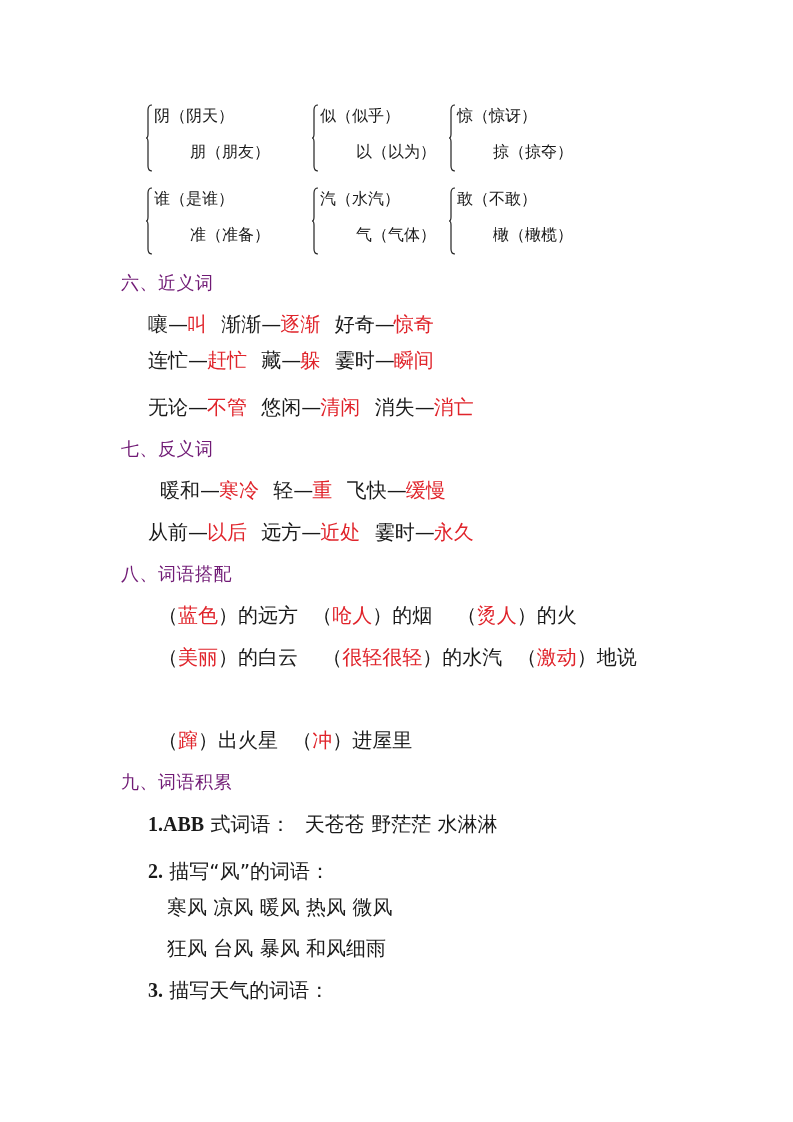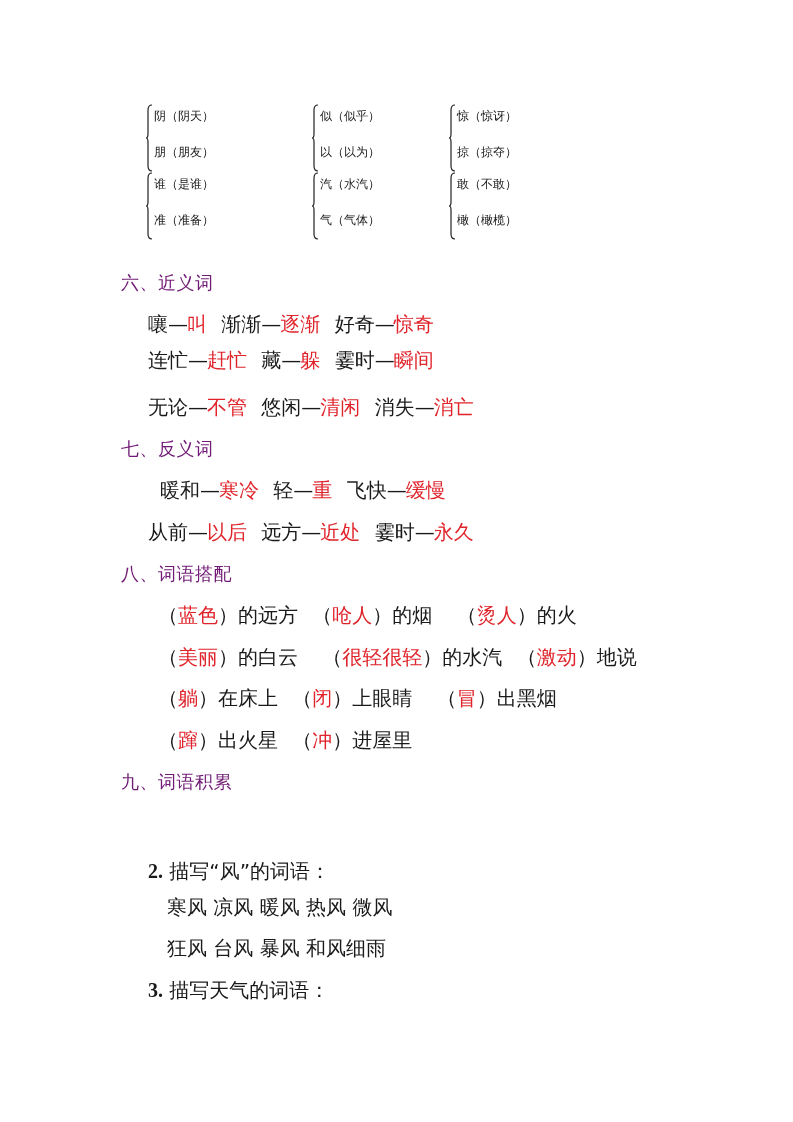--- a/index.html
+++ b/index.html
@@ -10,24 +10,24 @@
     .page { position: absolute; left: 0; top: 0; width: 793px; height: 1122px; }
 
     
     .bracket-row { position: absolute; left: 0; width: 793px; height: 78px; }
     .bgroup { position: absolute; top: 0; height: 78px; }
     .brace {
       position: absolute; left: 0; top: 2px; width: 6px; height: 68px;
     }
     .brace svg { width: 6px; height: 68px; display: block; }
     .bline {
-      position: absolute; left: 8px; font-size: 12px; white-space: nowrap; line-height: 20px;
+      position: absolute; left: 8px; font-size: 16px; white-space: nowrap; line-height: 20px;
     }
     .bline.l1 { top: 4px; }
-    .bline.l2 { top: 40px; }
+    .bline.l2 { top: 40px; margin-left: 36px; }
 
     .heading {
       position: absolute; left: 121px; font-size: 18px; color: #701a75; white-space: nowrap;
       line-height: 22px; letter-spacing: 0.5px;
     }
     .line {
       position: absolute; left: 148px; font-size: 20px; white-space: nowrap; line-height: 22px;
     }
     .line.indent2 { left: 158px; }
     .line.indent3 { left: 167px; }
@@ -65,21 +65,21 @@
       <span class="brace">
           <svg viewBox="0 0 6 68">
             <path d="M6 1 Q2 1 2 6 L2 30 Q2 34 0 34 Q2 34 2 38 L2 62 Q2 67 6 67" fill="none" stroke="#222" stroke-width="1.2"></path>
           </svg>
         </span>
       <span class="bline l1">惊（惊讶）</span>
       <span class="bline l2">掠（掠夺）</span>
     </div>
   </div>
 
-  <div class="bracket-row" style="top:170px;">
+  <div class="bracket-row" style="top:185px;">
     <div class="bgroup" style="left:146px;">
       <span class="brace">
           <svg viewBox="0 0 6 68">
             <path d="M6 1 Q2 1 2 6 L2 30 Q2 34 0 34 Q2 34 2 38 L2 62 Q2 67 6 67" fill="none" stroke="#222" stroke-width="1.2"></path>
           </svg>
         </span>
       <span class="bline l1">谁（是谁）</span>
       <span class="bline l2">准（准备）</span>
     </div>
     <div class="bgroup" style="left:312px;">
@@ -138,32 +138,34 @@
   <div class="line indent2" style="top:604px;">
     <span>（</span><span class="red">蓝色</span><span>）</span><span>的远方</span><span class="gap"></span>
     <span>（</span><span class="red">呛人</span><span>）</span><span>的烟</span><span class="gap-l"></span>
     <span>（</span><span class="red">烫人</span><span>）</span><span>的火</span>
   </div>
   <div class="line indent2" style="top:646px;">
     <span>（</span><span class="red">美丽</span><span>）</span><span>的白云</span><span class="gap-l"></span>
     <span>（</span><span class="red">很轻很轻</span><span>）</span><span>的水汽</span><span class="gap"></span>
     <span>（</span><span class="red">激动</span><span>）</span><span>地说</span>
   </div>
-  <div class="line indent2" style="top:687px;">
-    <span>（</span><span class="red">躺</span><span>）</span><span>在床上</span><span class="gap"></span>
-    <span>（</span><span class="red">闭</span><span>）</span><span>上眼睛</span><span class="gap-l"></span>
-    <span>（</span><span class="red">冒</span><span>）</span><span>出黑烟</span>
-  </div>
   <div class="line indent2" style="top:729px;">
     <span>（</span><span class="red">蹿</span><span>）</span><span>出火星</span><span class="gap"></span>
     <span>（</span><span class="red">冲</span><span>）</span><span>进屋里</span>
   </div>
 
   <div class="heading" style="top:771px;">九、词语积累</div>
 
+  <div class="line" style="top:813px;">
+    <span class="serif">1.ABB</span>
+    <span>式词语：</span><span class="gap"></span>
+    <span>天苍苍</span>
+    <span>野茫茫</span>
+    <span>水淋淋</span>
+  </div>
 
   <div class="line" style="top:860px;">
     <span class="serif">2.</span>
     <span>描写“风”的词语：</span>
   </div>
   <div class="line indent3" style="top:896px;">
     <span>寒风</span>
     <span>凉风</span>
     <span>暖风</span>
     <span>热风</span>

